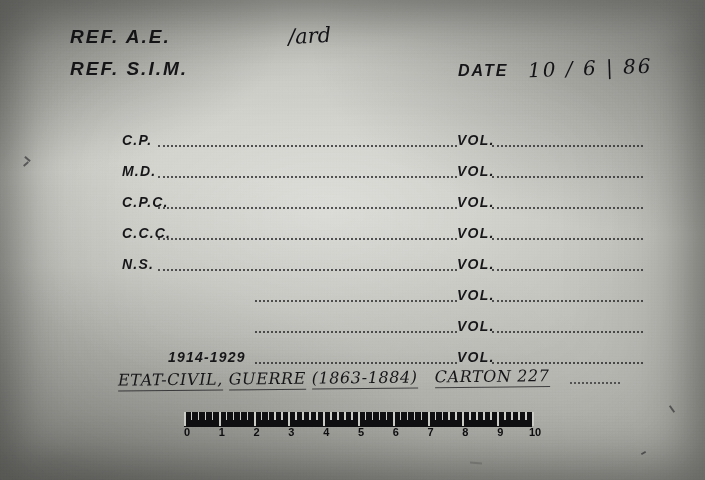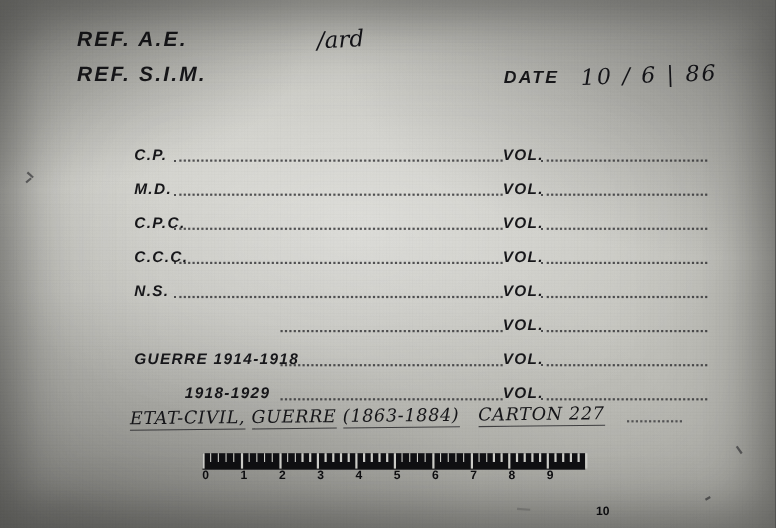--- a/index.html
+++ b/index.html
@@ -248,28 +248,27 @@
       <span class="dots-right"></span>
     </div>
 
     <div class="row">
       <span class="dots-left short"></span>
       <span class="vol">VOL.</span>
       <span class="dots-right"></span>
     </div>
 
     <div class="row">
-      <span class="rlabel">GUERRE   1914-1918</span>
       <span class="dots-left short"></span>
       <span class="vol">VOL.</span>
       <span class="dots-right"></span>
     </div>
 
     <div class="row">
-      <span class="rlabel indent">1918-1929</span>
+      <span class="rlabel indent">1914-1929</span>
       <span class="dots-left short"></span>
       <span class="vol">VOL.</span>
       <span class="dots-right"></span>
     </div>
 
   </div>
 
   <div class="abs" id="hand-line">
     <span class="u">ETAT-CIVIL,</span>
     <span class="u">GUERRE</span>
@@ -338,21 +337,21 @@
         <div class="num" style="left: 3px;">0</div>
         <div class="num" style="left: 37.8px;">1</div>
         <div class="num" style="left: 72.6px;">2</div>
         <div class="num" style="left: 107.4px;">3</div>
         <div class="num" style="left: 142.2px;">4</div>
         <div class="num" style="left: 177px;">5</div>
         <div class="num" style="left: 211.8px;">6</div>
         <div class="num" style="left: 246.6px;">7</div>
         <div class="num" style="left: 281.4px;">8</div>
         <div class="num" style="left: 316.2px;">9</div>
-        <div class="num" style="left: 364px; margin-top: 33px;">10</div>
+        <div class="num" style="left: 351px;">10</div>
       </div>
   </div>
 
   <div class="mark abs" id="mark1"></div>
   <div class="mark abs" id="mark2"></div>
   <div class="mark abs" id="mark3"></div>
   <div class="mark abs" id="mark4"></div>
   <div class="mark abs" id="mark5"></div>
 
   <div id="vignette"></div>

